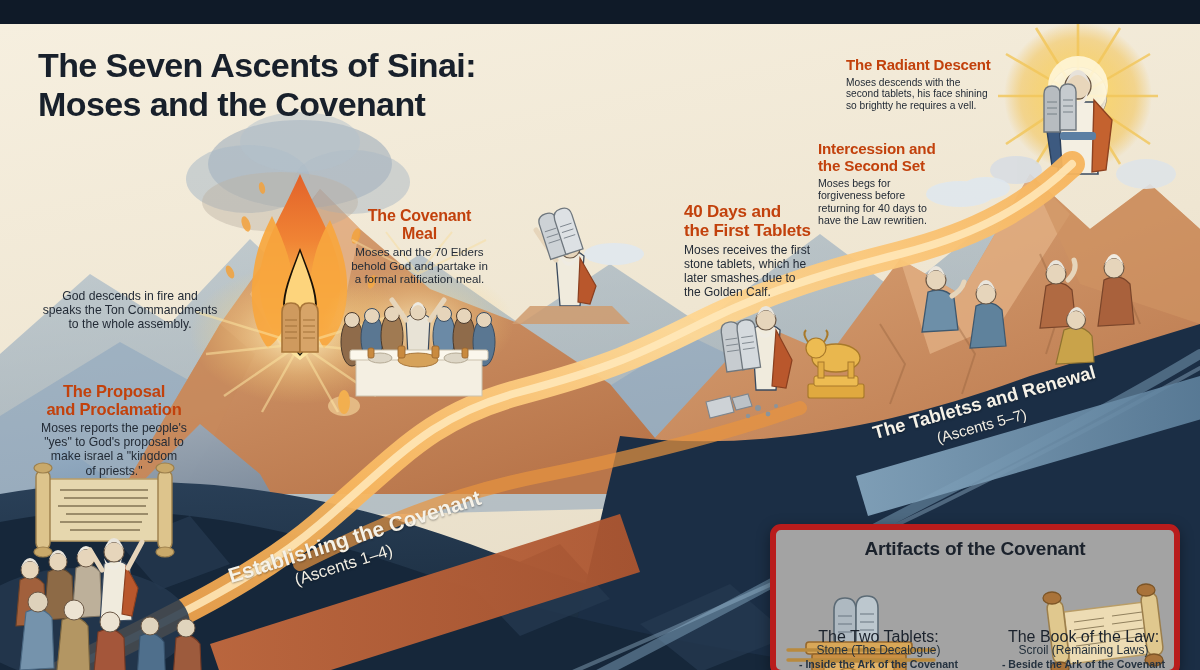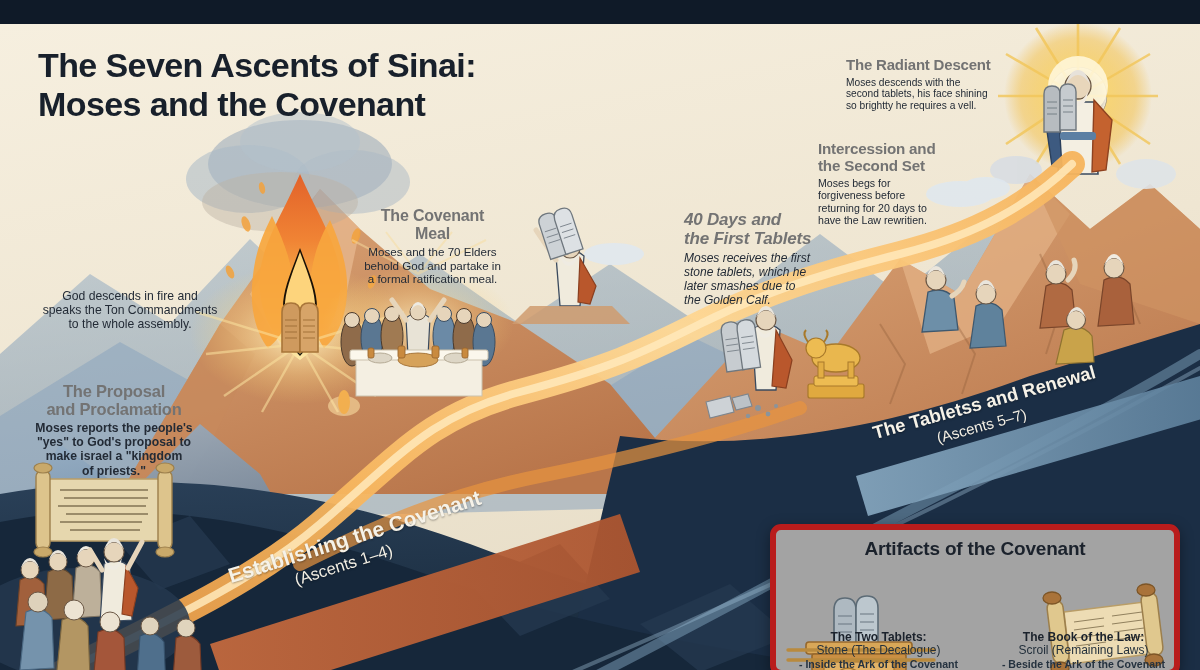--- a/index.html
+++ b/index.html
@@ -16,43 +16,43 @@
     background: #f3ecdc;
     margin-top: 24px;
   }
   .layer { position: absolute; top: 0; left: 0; width: 1200px; height: 670px; }
   svg.layer { display: block; }
 
   
   .ann { position: absolute; z-index: 40; }
   .ann .h {
     font-weight: bold;
-    color: #737373;
+    color: #c2410c;
     letter-spacing: -0.2px;
   }
   .ann .b {
     color: #232b36;
     margin-top: 3px;
   }
   .ann.center { text-align: center; }
   .ann.left { text-align: left; }
 
   #ann-proclamation { left: 26px; top: 262px; width: 208px; }
   #ann-proclamation .h { font-size: 16.5px; line-height: 18px; }
   #ann-proclamation .b { font-size: 12.2px; line-height: 14.2px; }
 
   #ann-proposal { left: 8px; top: 358px; width: 212px; }
   #ann-proposal .h { font-size: 16.5px; line-height: 18px; }
-  #ann-proposal .b { font-size: 12.2px; line-height: 14.2px; font-weight: bold; }
-
-  #ann-meal { left: 340px; top: 183px; width: 185px; }
+  #ann-proposal .b { font-size: 12.2px; line-height: 14.2px; }
+
+  #ann-meal { left: 327px; top: 183px; width: 185px; }
   #ann-meal .h { font-size: 16px; line-height: 17.5px; }
   #ann-meal .b { font-size: 11.6px; line-height: 13.6px; }
 
-  #ann-forty { left: 684px; top: 186px; width: 172px; font-style: italic; }
+  #ann-forty { left: 684px; top: 178px; width: 172px; }
   #ann-forty .h { font-size: 17px; line-height: 19px; }
   #ann-forty .b { font-size: 12px; line-height: 14px; }
 
   #ann-intercession { left: 818px; top: 116px; width: 152px; }
   #ann-intercession .h { font-size: 15.2px; line-height: 17px; }
   #ann-intercession .b { font-size: 10.6px; line-height: 12.4px; }
 
   #ann-radiant { left: 846px; top: 33px; width: 180px; }
   #ann-radiant .h { font-size: 15px; line-height: 16.5px; }
   #ann-radiant .b { font-size: 10.2px; line-height: 11.8px; }
@@ -105,21 +105,21 @@
   }
   #legend-title {
     text-align: center; font-size: 19px; font-weight: bold;
     color: #1b222c; margin-top: 8px; letter-spacing: -0.2px;
   }
   .leg-cols {
     position: absolute; left: 0; top: 100px; width: 410px;
     display: flex;
   }
   .leg-col { flex: 1; text-align: center; padding: 0 3px; }
-  .leg-col .t1 { font-size: 12px; font-weight: bold; color: #1b222c; line-height: 14px; }
+  .leg-col .t1 { font-size: 16px; font-weight: normal; color: #1b222c; line-height: 14px; }
   .leg-col .t2 { font-size: 12px; color: #23303c; line-height: 13.5px; }
   .leg-col .t3 { font-size: 10.6px; color: #25323f; line-height: 12.5px; font-weight: bold; }
 
   
   #watermark {
     position: absolute; right: 12px; bottom: 8px; z-index: 60;
     display: flex; gap: 5px;
     color: #e8eef5; font-size: 14.5px; letter-spacing: .2px;
     opacity: .93;
   }
@@ -599,21 +599,21 @@
 stone tablets, which he
 later smashes due to
 the Golden Calf.</div>
   </div>
 
   <div class="ann left" id="ann-intercession">
     <div class="h" style="white-space:pre-line">Intercession and
 the Second Set</div>
     <div class="b" style="white-space:pre-line">Moses begs for
 forgiveness before
-returning for 20 days to
+returning for 40 days to
 have the Law rewritien.</div>
   </div>
 
   <div class="ann left" id="ann-radiant">
     <div class="h" style="white-space:pre-line">The Radiant Descent</div>
     <div class="b" style="white-space:pre-line">Moses descends with the
 second tablets, his face shining
 so brightty he requires a vell.</div>
   </div>
 

